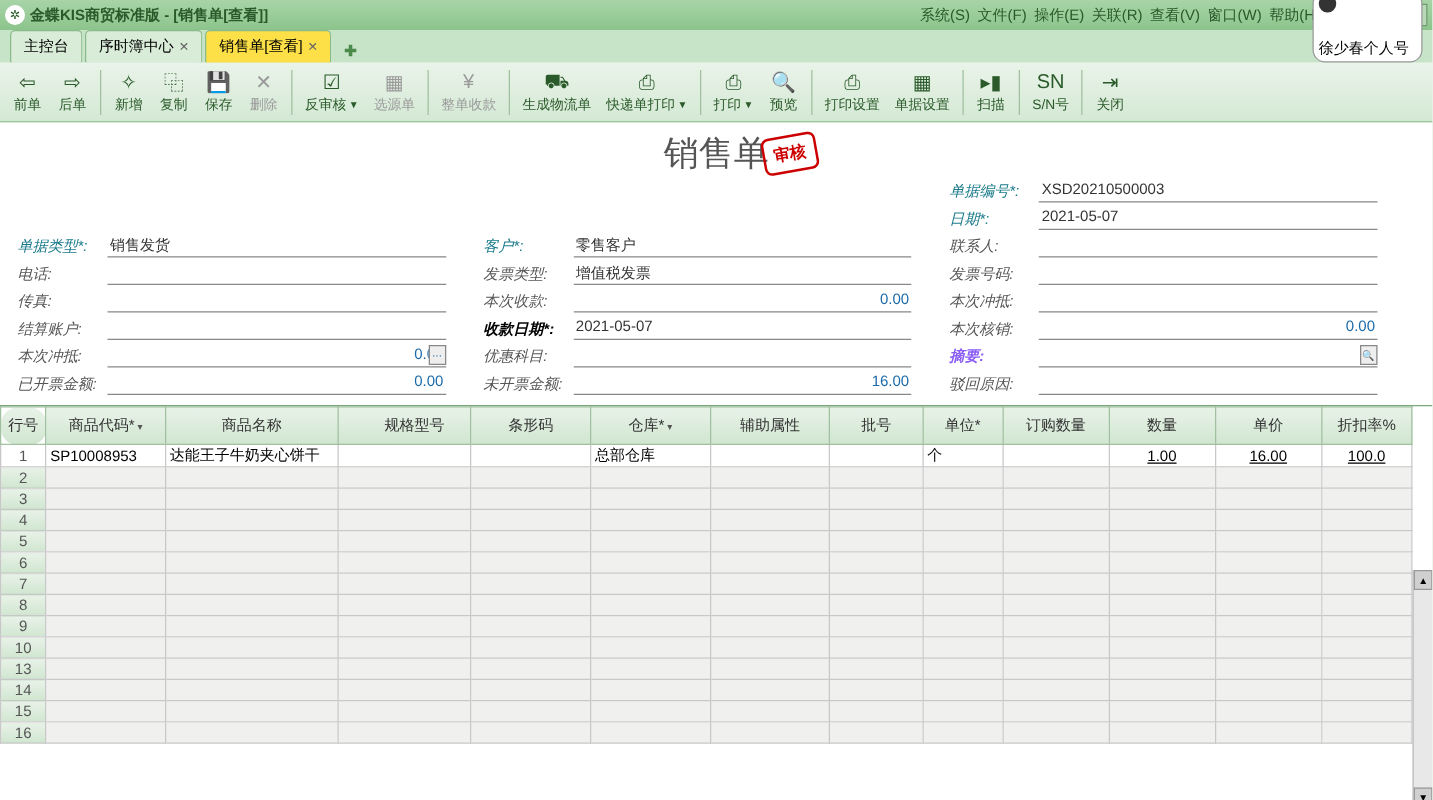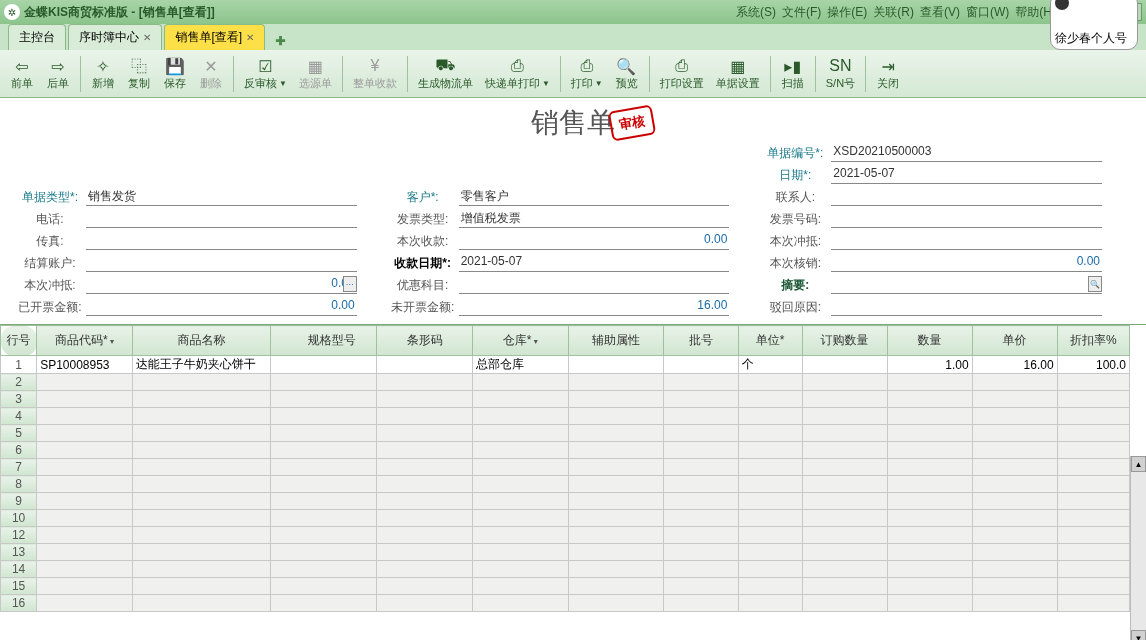--- a/index.html
+++ b/index.html
@@ -30,32 +30,32 @@
 .tbtn-row { display:flex; align-items:center; }
 
 .docarea { background: #fff; height: 542px; overflow: hidden; position: relative; }
 .dochdr { position: relative; height: 40px; }
 .doctitle { text-align: center; font-family: KaiTi, STKaiti, serif; font-size: 28px; color: #555; padding-top: 6px; position:relative; }
 .stamp { position: absolute; left: 610px; top: 10px; width: 44px; height: 30px; border: 2px solid #c00; border-radius: 6px; transform: rotate(-10deg); color: #c00; font-size: 13px; display:flex;align-items:center;justify-content:center; font-weight:bold; }
 
 .formarea { padding: 4px 14px 6px 14px; }
 .formrow { display: flex; }
 .formcol { flex: 1; display: flex; align-items: center; height: 22px; font-size: 12px; }
-.formcol .lbl { width: 72px; color: #555; text-align: center; }
+.formcol .lbl { width: 72px; color: #555; text-align: left; font-style: italic; }
 .formcol .lbl.req { color: #1a7a8a; }
 .formcol .val { flex: 1; border-bottom: 1px solid #888; height: 18px; padding: 0 2px; color: #333; margin-right: 30px; position:relative; }
 .formcol .val.num { text-align: right; color: #1a6aaa; }
 .formcol .val .picker { position:absolute; right:0; top:0; width:14px; height:16px; border:1px solid #888; background:#eee; font-size:8px; display:flex; align-items:center; justify-content:center; }
 
 .gridwrap { border-top: 1px solid #7aa87a; height: 340px; position:relative; }
 .grid { border-collapse: collapse; width: 1130px; table-layout: fixed; }
 .grid th { background: linear-gradient(#e8f2e8, #d0e6d0); border: 1px solid #a0c0a0; height: 30px; font-weight: normal; font-size: 12px; color: #333; }
 .grid td { border: 1px solid #c8c8c8; height: 17px; font-size: 12px; padding: 0 3px; background: #f0f0ee; white-space: nowrap; overflow: hidden; }
 .grid td.rownum { background: linear-gradient(#e8f2e8, #d0e6d0); text-align: center; color: #555; }
-.grid td.num { text-align: right; }
+.grid td.num { text-align: center; text-decoration: underline; }
 .grid tr.data td { background: #fff; }
 .grid th .dd { font-size: 8px; color: #555; }
 
 .vscroll { position:absolute; right:0; top:131px; width:16px; bottom:18px; background:#e8e8e8; border-left:1px solid #bbb; }
 .vscroll .sbtn { height:16px; background:#d0d0d0; border:1px solid #999; font-size:8px; display:flex;align-items:center;justify-content:center; }
 .vscroll .sbtn.bot { position:absolute; bottom:0; left:0; right:0; }
 </style>
 </head>
 <body>
 
@@ -306,21 +306,21 @@
     <div class="formrow">
       <div class="formcol">
           <span class="lbl">本次冲抵:</span>
           <span class="val num"><span>0.00</span><span class="picker">⋯</span></span>
         </div>
       <div class="formcol">
           <span class="lbl">优惠科目:</span>
           <span class="val"></span>
         </div>
       <div class="formcol">
-          <span class="lbl" style="font-weight:bold;color:#14532d">摘要:</span>
+          <span class="lbl" style="font-weight:bold;color:#8b5cf6">摘要:</span>
           <span class="val"><span></span><span class="picker">🔍</span></span>
         </div>
     </div>
     <div class="formrow">
       <div class="formcol">
           <span class="lbl">已开票金额:</span>
           <span class="val num">0.00</span>
         </div>
       <div class="formcol">
           <span class="lbl">未开票金额:</span>
@@ -497,35 +497,20 @@
             <td></td>
             <td></td>
             <td></td>
             <td></td>
             <td></td>
             <td></td>
             <td></td>
             <td></td>
           </tr>
           <tr>
-            <td class="rownum">12</td>
-            <td></td>
-            <td></td>
-            <td></td>
-            <td></td>
-            <td></td>
-            <td></td>
-            <td></td>
-            <td></td>
-            <td></td>
-            <td></td>
-            <td></td>
-            <td></td>
-          </tr>
-          <tr>
             <td class="rownum">13</td>
             <td></td>
             <td></td>
             <td></td>
             <td></td>
             <td></td>
             <td></td>
             <td></td>
             <td></td>
             <td></td>

